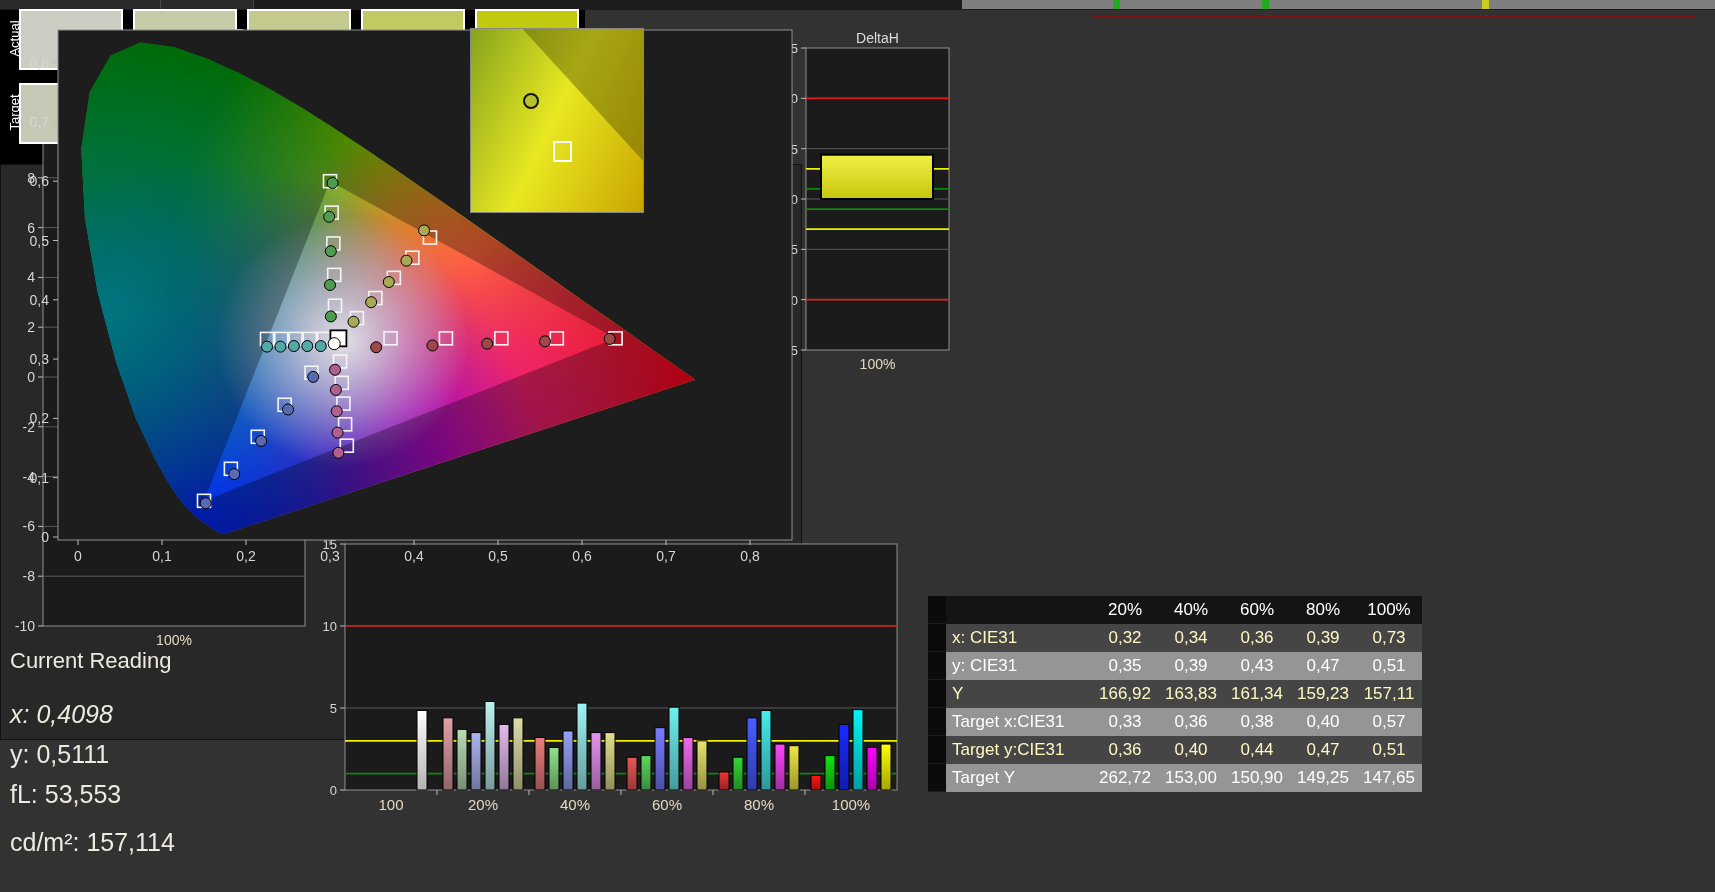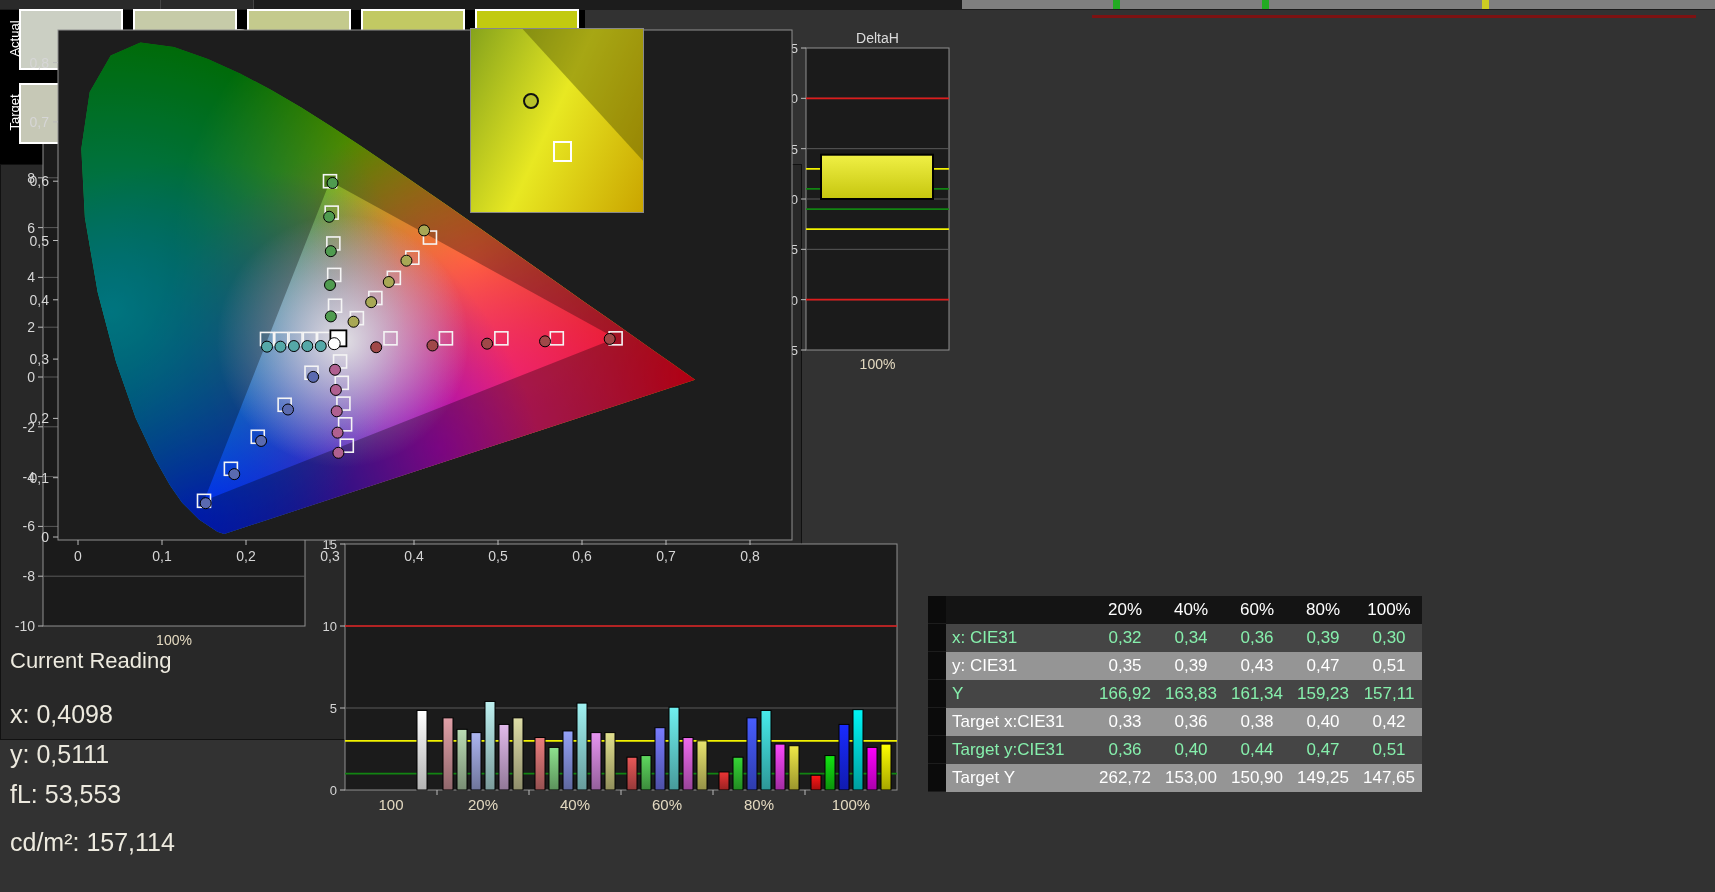--- a/index.html
+++ b/index.html
@@ -35,21 +35,21 @@
     clip-path:polygon(30% 0,100% 0,100% 72%);background:rgba(70,70,0,0.40);}
   #cie-inset-circle{position:absolute;left:52px;top:64px;width:12px;height:12px;border-radius:50%;
     background:#b8c22a;border:2px solid #111;}
   #cie-inset-square{position:absolute;left:82px;top:112px;width:15px;height:17px;border:2px solid #fff;}
   
   #cie-table{left:928px;top:596px;display:grid;grid-template-columns:18px 146px repeat(5,66px);grid-auto-rows:28px;font-size:17px;}
   #cie-table div{display:flex;align-items:center;justify-content:center;}
   #cie-table .hdr{background:#141414;color:#fff;}
   #cie-table .handle{background:#0b0b0b;border-bottom:1px solid #1d1d1d;}
   #cie-table .lbl{justify-content:flex-start !important;padding-left:6px;}
-  #cie-table .dark{background:#454545;color:#86efac;}
+  #cie-table .dark{background:#454545;color:#fef9c3;}
   #cie-table .light{background:#959595;color:#fff;}
   svg text{font-family:"Liberation Sans",sans-serif;}
 </style>
 </head>
 <body>
 
 <div id="top-strip" class="abs">
   <div class="strip-seg abs" style="left:0;width:160px;"></div>
   <div class="strip-seg abs" style="left:161px;width:92px;"></div>
   <div id="strip-bar" class="abs">
@@ -591,55 +591,55 @@
     <div class="hdr">40%</div>
     <div class="hdr">60%</div>
     <div class="hdr">80%</div>
     <div class="hdr">100%</div>
     <div class="handle"></div>
     <div class="dark lbl">x: CIE31</div>
     <div class="dark">0,32</div>
     <div class="dark">0,34</div>
     <div class="dark">0,36</div>
     <div class="dark">0,39</div>
-    <div class="dark">0,30</div>
+    <div class="dark">0,73</div>
     <div class="handle"></div>
     <div class="light lbl">y: CIE31</div>
     <div class="light">0,35</div>
     <div class="light">0,39</div>
     <div class="light">0,43</div>
     <div class="light">0,47</div>
     <div class="light">0,51</div>
     <div class="handle"></div>
     <div class="dark lbl">Y</div>
     <div class="dark">166,92</div>
     <div class="dark">163,83</div>
     <div class="dark">161,34</div>
     <div class="dark">159,23</div>
     <div class="dark">157,11</div>
     <div class="handle"></div>
     <div class="light lbl">Target x:CIE31</div>
     <div class="light">0,33</div>
     <div class="light">0,36</div>
     <div class="light">0,38</div>
     <div class="light">0,40</div>
-    <div class="light">0,42</div>
+    <div class="light">0,57</div>
     <div class="handle"></div>
     <div class="dark lbl">Target y:CIE31</div>
     <div class="dark">0,36</div>
     <div class="dark">0,40</div>
     <div class="dark">0,44</div>
     <div class="dark">0,47</div>
     <div class="dark">0,51</div>
     <div class="handle"></div>
     <div class="light lbl">Target Y</div>
     <div class="light">262,72</div>
     <div class="light">153,00</div>
     <div class="light">150,90</div>
     <div class="light">149,25</div>
     <div class="light">147,65</div>
   </div>
 
 <div id="current-reading-title" class="abs">Current Reading</div>
-<div class="reading-line abs" style="top:700px;">x: 0,4098</div>
+<div class="reading-line abs" style="top:700px;font-style:italic;">x: 0,4098</div>
 <div class="reading-line abs" style="top:740px;">y: 0,5111</div>
 <div class="reading-line abs" style="top:780px;">fL: 53,553</div>
 <div class="reading-line abs" style="top:828px;">cd/m²: 157,114</div>
 
 </body></html>

